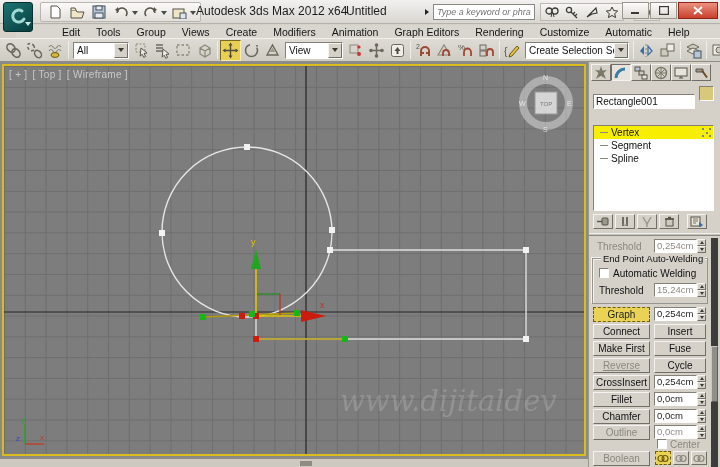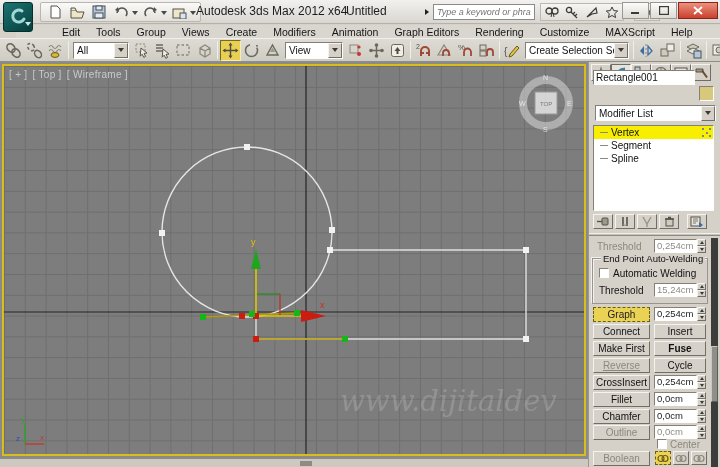--- a/index.html
+++ b/index.html
@@ -69,21 +69,21 @@
   .botstrip { position:absolute; left:0; top:458px; width:588px; height:9px; background:#cdc9c1; border-top:1px solid #8e8b84; }
   .botstrip .slot { position:absolute; left:300px; top:2px; width:12px; height:5px; background:#8e8b84; }
 
   
   .cpanel { position:absolute; left:588px; top:62px; width:132px; height:405px; background:#d5d1c9;
             border-left:1px solid #9a978f; overflow:hidden; }
   .ctabs { position:absolute; left:2px; top:2px; display:flex; }
   .ctab { width:20px; height:17px; display:flex; align-items:center; justify-content:center;
           border:1px solid; border-color:#f5f3ef #716e66 #716e66 #f5f3ef; background:#d5d1c9; }
   .ctab.active { border-color:#716e66 #f5f3ef #f5f3ef #716e66; background:#e6e3dc; }
-  .namefield { position:absolute; left:4px; top:8px; width:102px; height:15px; background:#fff;
+  .namefield { position:absolute; left:4px; top:32px; width:102px; height:15px; background:#fff;
                border:1px solid; border-color:#848078 #fdfdfb #fdfdfb #848078; font-size:10px; padding:0 2px;
                font-family:"Liberation Sans", sans-serif; color:#111; }
   .swatch { position:absolute; left:110px; top:24px; width:15px; height:15px; background:#d8c87c;
             border:1px solid; border-color:#848078 #fdfdfb #fdfdfb #848078; }
   .modlist { position:absolute; left:4px; top:43px; width:121px; }
   .stack { position:absolute; left:4px; top:63px; width:121px; height:86px; background:#fff;
            border:1px solid; border-color:#848078 #fdfdfb #fdfdfb #848078; font-size:10px; overflow:hidden; }
   .stkrow { height:13px; display:flex; align-items:center; color:#111; position:relative; }
   .stkrow .lbl { white-space:nowrap; }
   .minusbox { width:9px; height:9px; border:1px solid #5c5a52; margin:0 3px 0 2px; position:relative; background:#fff; }
@@ -238,21 +238,21 @@
     <span class="menuitem">Edit</span>
     <span class="menuitem">Tools</span>
     <span class="menuitem">Group</span>
     <span class="menuitem">Views</span>
     <span class="menuitem">Create</span>
     <span class="menuitem">Modifiers</span>
     <span class="menuitem">Animation</span>
     <span class="menuitem">Graph Editors</span>
     <span class="menuitem">Rendering</span>
     <span class="menuitem">Customize</span>
-    <span class="menuitem">MAXScript</span>
+    <span class="menuitem">Automatic</span>
     <span class="menuitem">Help</span>
   </div>
 
   <div class="toolbar">
     <span class="ticon">
         <svg width="17" height="17">
           <ellipse cx="6" cy="6" rx="3.6" ry="4.6" transform="rotate(-40 6 6)" fill="none" stroke="#6b695d" stroke-width="1.6"></ellipse>
           <ellipse cx="11" cy="11" rx="3.6" ry="4.6" transform="rotate(-40 11 11)" fill="none" stroke="#6b695d" stroke-width="1.6"></ellipse>
         </svg>
       </span>
@@ -525,26 +525,20 @@
           <svg width="14" height="14">
             <path d="M2,3 h7 v3 h-7 z" fill="#9a9888" stroke="#55534a"></path>
             <path d="M8,4.5 l5,7" stroke="#6b4a2a" stroke-width="2"></path>
           </svg>
         </span>
     </div>
 
     <input class="namefield" value="Rectangle001" style="">
     <span class="swatch"></span>
 
-    <div class="combo modlist" style="height:16px;">
-      <span class="ctext">Modifier List</span>
-      <span class="carrow">
-          <i class="tri-dn"></i>
-        </span>
-    </div>
 
     <div class="stack">
       <div class="stkrow sel">
         <span class="dash"></span>
         <span class="lbl">Vertex</span>
         <span class="dots5">
             <b style="left:0;top:0"></b>
             <b style="left:7px;top:0"></b>
             <b style="left:3.5px;top:3.5px"></b>
             <b style="left:0;top:7px"></b>
@@ -632,21 +626,21 @@
           </span>
           <span class="dn">
             <i class="tri-d"></i>
           </span>
         </span>
 
       <span class="pbtn" style="left:4px; top:262px; width:57px;">Connect</span>
       <span class="pbtn" style="left:65px; top:262px; width:52px;">Insert</span>
 
       <span class="pbtn" style="left:4px; top:279px; width:57px;">Make First</span>
-      <span class="pbtn" style="left:65px; top:279px; width:52px;font-weight:bold;">Fuse</span>
+      <span class="pbtn" style="left:65px; top:279px; width:52px;">Fuse</span>
 
       <span class="pbtn dis" style="left:4px; top:296px; width:57px;text-decoration:underline;">Reverse</span>
       <span class="pbtn" style="left:65px; top:296px; width:52px;">Cycle</span>
 
       <span class="pbtn" style="left:4px; top:313px; width:57px;">CrossInsert</span>
       <span class="pfield" style="left:65px; top:313px; width:43px;">0,254cm</span>
       <span class="spin" style="left:108px; top:313px;">
           <span class="up">
             <i class="tri-u"></i>
           </span>

